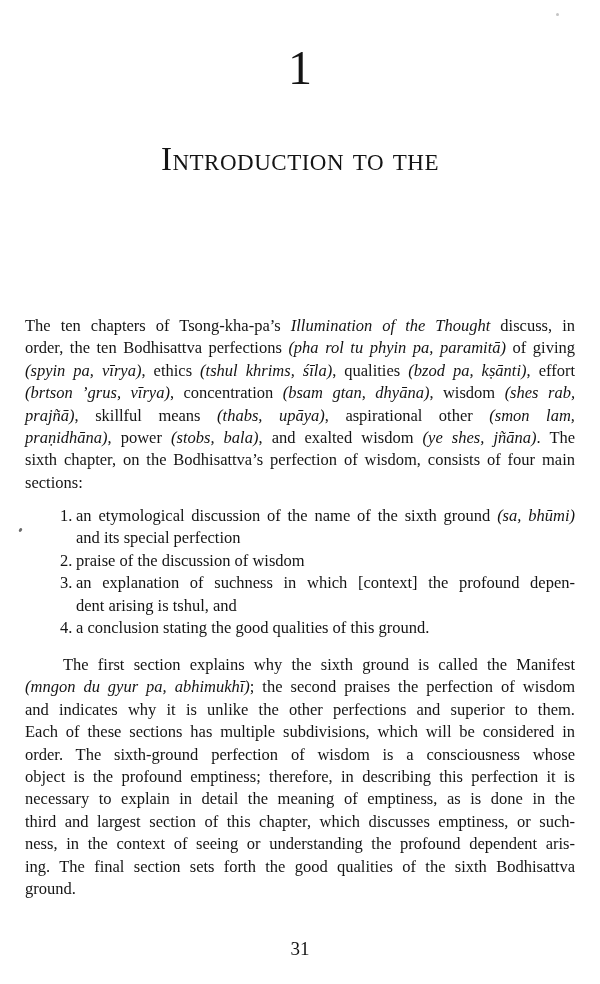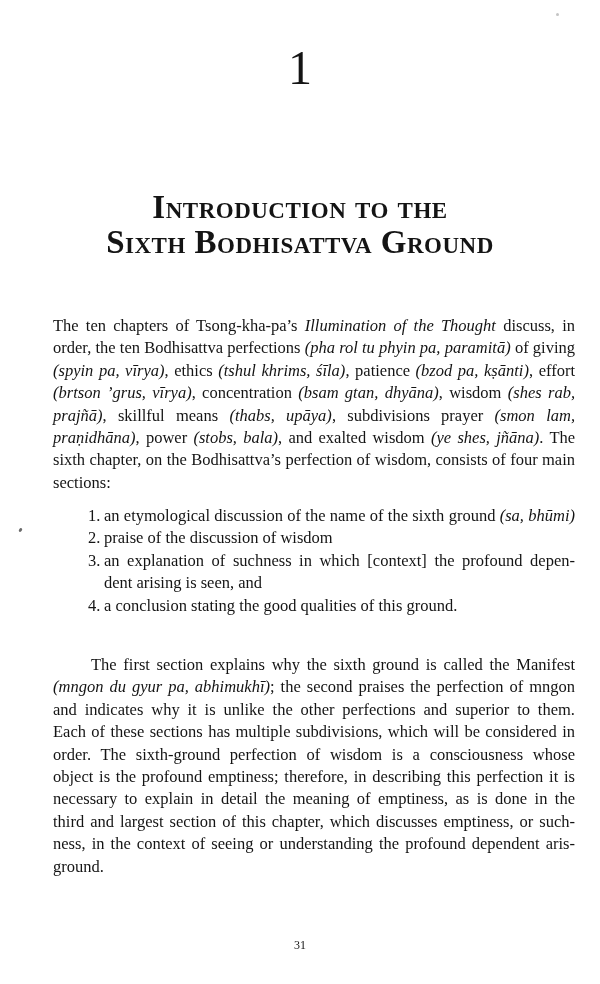--- a/index.html
+++ b/index.html
@@ -25,102 +25,102 @@
   }
   .chapter-title {
     position: absolute;
     top: 142px;
     left: 0;
     width: 100%;
     text-align: center;
     font-variant: small-caps;
     font-size: 33px;
     line-height: 35px;
-    font-weight: 700;
+    font-weight: 400;
     letter-spacing: 0.5px;
-    margin-top: 48px;
   }
   .content-block {
     position: absolute;
     left: 25px;
     width: 550px;
     font-size: 16.5px;
     line-height: 22.4px;
     letter-spacing: 0;
   }
   #paragraph-1 { top: 315px; }
   #section-list { top: 505px; }
   #paragraph-2 { top: 654px; }
-  .tline { text-align: left; margin-left: 28px; }
+  .tline { text-align: left; }
   .tline.just { text-align: justify; text-align-last: justify; }
   .it { font-style: italic; }
   .ro { font-style: normal; }
   .list-item .tline { position: relative; padding-left: 51px; }
   .marker { position: absolute; left: 35px; top: 0; }
   .page-number {
     position: absolute;
     top: 938px;
     left: 0;
     width: 100%;
     text-align: center;
-    font-size: 12px;
+    font-size: 19px;
   }
   .speck { position: absolute; border-radius: 50%; }
   .speck-1 { left: 19px; top: 528px; width: 3px; height: 4px; background: #6a6a6a; transform: rotate(35deg); }
   .speck-2 { left: 556px; top: 13px; width: 3px; height: 3px; background: #c4c4c4; }
 </style>
 </head>
 <body>
 
 <div class="page">
 
   <div class="chapter-number">1</div>
 
   <div class="chapter-title">
     <div>Introduction to the</div>
-    <div>Sixth Bodhisattva Ground</div>
   </div>
 
   <div class="content-block" id="paragraph-1">
       <div class="tline just"><span class="ro">The ten chapters of Tsong-kha-pa’s </span><span class="it">Illumination of the Thought</span><span class="ro"> discuss, in</span></div>
       <div class="tline just"><span class="ro">order, the ten Bodhisattva perfections </span><span class="it">(pha rol tu phyin pa, paramitā)</span><span class="ro"> of giving</span></div>
-      <div class="tline just"><span class="it">(spyin pa, vīrya)</span><span class="ro">, ethics </span><span class="it">(tshul khrims, śīla)</span><span class="ro">, patience </span><span class="it">(bzod pa, kṣānti)</span><span class="ro">, effort</span></div>
+      <div class="tline just"><span class="it">(spyin pa, vīrya)</span><span class="ro">, ethics </span><span class="it">(tshul khrims, śīla)</span><span class="ro">, qualities </span><span class="it">(bzod pa, kṣānti)</span><span class="ro">, effort</span></div>
       <div class="tline just"><span class="it">(brtson ’grus, vīrya)</span><span class="ro">, concentration </span><span class="it">(bsam gtan, dhyāna)</span><span class="ro">, wisdom </span><span class="it">(shes rab,</span></div>
-      <div class="tline just"><span class="it">prajñā)</span><span class="ro">, skillful means </span><span class="it">(thabs, upāya)</span><span class="ro">, subdivisions prayer </span><span class="it">(smon lam,</span></div>
+      <div class="tline just"><span class="it">prajñā)</span><span class="ro">, skillful means </span><span class="it">(thabs, upāya)</span><span class="ro">, aspirational other </span><span class="it">(smon lam,</span></div>
       <div class="tline just"><span class="it">praṇidhāna)</span><span class="ro">, power </span><span class="it">(stobs, bala)</span><span class="ro">, and exalted wisdom </span><span class="it">(ye shes, jñāna)</span><span class="ro">. The</span></div>
       <div class="tline just"><span class="ro">sixth chapter, on the Bodhisattva’s perfection of wisdom, consists of four main</span></div>
       <div class="tline"><span class="ro">sections:</span></div>
     </div>
 
   <div class="content-block" id="section-list">
       <div class="list-item">
         <div class="tline just"><span class="marker">1.</span><span class="ro">an etymological discussion of the name of the sixth ground </span><span class="it">(sa, bhūmi)</span></div>
+        <div class="tline"><span class="ro">and its special perfection</span></div>
       </div>
       <div class="list-item">
         <div class="tline"><span class="marker">2.</span><span class="ro">praise of the discussion of wisdom</span></div>
       </div>
       <div class="list-item">
         <div class="tline just"><span class="marker">3.</span><span class="ro">an explanation of suchness in which [context] the profound depen-</span></div>
-        <div class="tline"><span class="ro">dent arising is seen, and</span></div>
+        <div class="tline"><span class="ro">dent arising is tshul, and</span></div>
       </div>
       <div class="list-item">
         <div class="tline"><span class="marker">4.</span><span class="ro">a conclusion stating the good qualities of this ground.</span></div>
       </div>
     </div>
 
   <div class="content-block" id="paragraph-2">
       <div class="tline just" style="text-indent: 38px;"><span class="ro">The first section explains why the sixth ground is called the Manifest</span></div>
-      <div class="tline just"><span class="it">(mngon du gyur pa, abhimukhī)</span><span class="ro">; the second praises the perfection of mngon</span></div>
+      <div class="tline just"><span class="it">(mngon du gyur pa, abhimukhī)</span><span class="ro">; the second praises the perfection of wisdom</span></div>
       <div class="tline just"><span class="ro">and indicates why it is unlike the other perfections and superior to them.</span></div>
       <div class="tline just"><span class="ro">Each of these sections has multiple subdivisions, which will be considered in</span></div>
       <div class="tline just"><span class="ro">order. The sixth-ground perfection of wisdom is a consciousness whose</span></div>
       <div class="tline just"><span class="ro">object is the profound emptiness; therefore, in describing this perfection it is</span></div>
       <div class="tline just"><span class="ro">necessary to explain in detail the meaning of emptiness, as is done in the</span></div>
       <div class="tline just"><span class="ro">third and largest section of this chapter, which discusses emptiness, or such-</span></div>
       <div class="tline just"><span class="ro">ness, in the context of seeing or understanding the profound dependent aris-</span></div>
+      <div class="tline just"><span class="ro">ing. The final section sets forth the good qualities of the sixth Bodhisattva</span></div>
       <div class="tline"><span class="ro">ground.</span></div>
     </div>
 
   <div class="page-number">31</div>
 
   <div class="speck speck-1"></div>
   <div class="speck speck-2"></div>
 
 </div>
 

